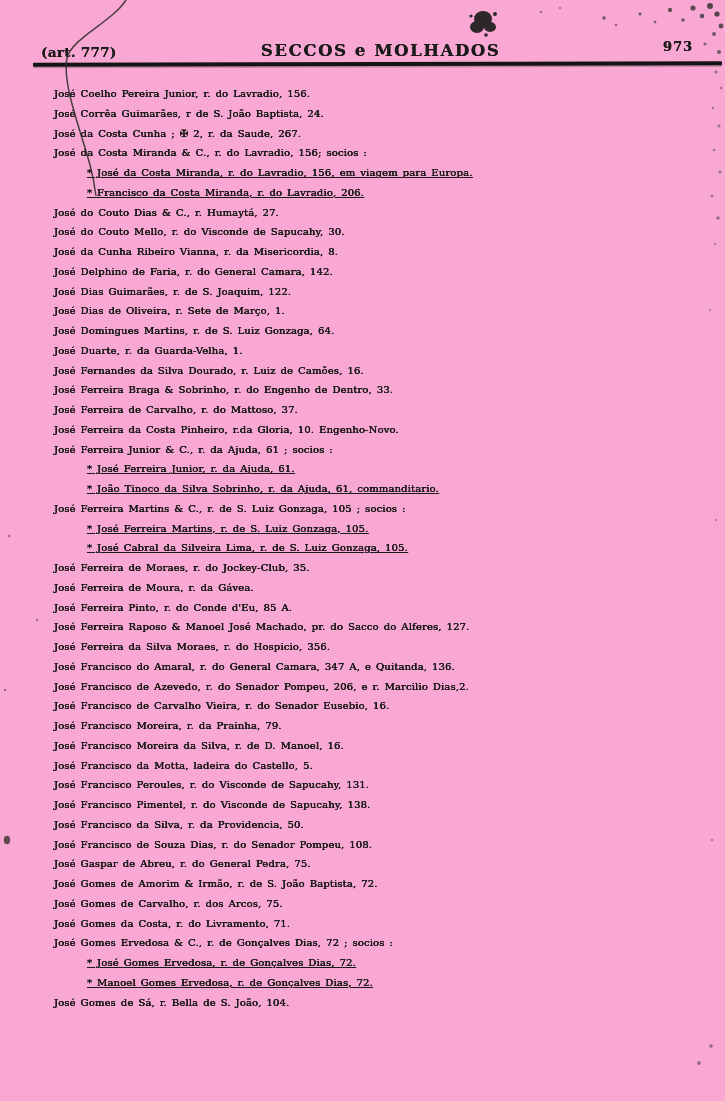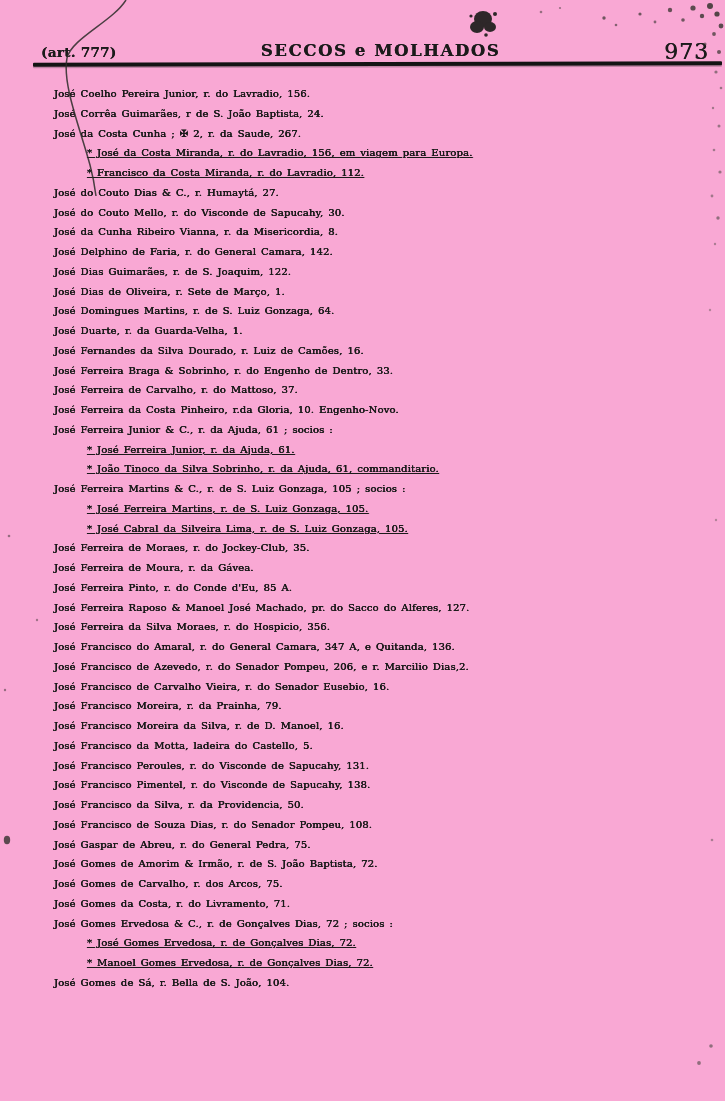--- a/index.html
+++ b/index.html
@@ -17,22 +17,22 @@
     font-size:13.5px;font-weight:bold;letter-spacing:.3px;
     text-shadow:.2px 0 0 currentColor;
   }
   .hdr-title{
     position:absolute;left:0;top:41px;width:100%;
     text-align:center;padding-left:36px;box-sizing:border-box;
     font-size:16.5px;font-weight:bold;letter-spacing:1.6px;
     text-shadow:.3px 0 0 currentColor;
   }
   .hdr-page{
-    position:absolute;right:16px;top:39px;
-    font-size:22px;font-weight:normal;letter-spacing:1px;
+    position:absolute;right:32px;top:39px;
+    font-size:13px;font-weight:bold;letter-spacing:1px;
     text-shadow:.4px 0 0 currentColor;
   }
   .hdr-rule{
     position:absolute;left:33px;top:62px;width:689px;height:3.6px;
     background:#141414;transform:rotate(-.12deg);
     border-radius:1px;
     box-shadow:0 1.5px 0 rgba(20,20,20,.25);
   }
   
   .list{
@@ -55,22 +55,23 @@
 
   <div class="hdr-art">(art. 777)</div>
   <div class="hdr-title">SECCOS e MOLHADOS</div>
   <div class="hdr-page">973</div>
   <div class="hdr-rule"></div>
 
   <div class="list">
       <div class="entry"><span>José Coelho Pereira Junior, r. do Lavradio, 156.</span></div>
       <div class="entry"><span>José Corrêa Guimarães, r  de S. João Baptista, 24.</span></div>
       <div class="entry"><span>José da Costa Cunha ;  ✠  2, r. da Saude, 267.</span></div>
+      <div class="entry"><span>José da Costa Miranda &amp; C., r. do Lavradio, 156; socios :</span></div>
       <div class="entry indent"><span>* José da Costa Miranda, r. do Lavradio, 156, em viagem para Europa.</span></div>
-      <div class="entry indent"><span>* Francisco da Costa Miranda, r. do Lavradio, 112.</span></div>
+      <div class="entry indent"><span>* Francisco da Costa Miranda, r. do Lavradio, 206.</span></div>
       <div class="entry"><span>José do Couto Dias &amp; C., r. Humaytá, 27.</span></div>
       <div class="entry"><span>José do Couto Mello, r. do Visconde de Sapucahy, 30.</span></div>
       <div class="entry"><span>José da Cunha Ribeiro Vianna, r. da Misericordia, 8.</span></div>
       <div class="entry"><span>José Delphino de Faria, r. do General Camara, 142.</span></div>
       <div class="entry"><span>José Dias Guimarães, r. de S. Joaquim, 122.</span></div>
       <div class="entry"><span>José Dias de Oliveira, r. Sete de Março, 1.</span></div>
       <div class="entry"><span>José Domingues Martins, r. de S. Luiz Gonzaga, 64.</span></div>
       <div class="entry"><span>José Duarte, r. da Guarda-Velha, 1.</span></div>
       <div class="entry"><span>José Fernandes da Silva Dourado, r. Luiz de Camões, 16.</span></div>
       <div class="entry"><span>José Ferreira Braga &amp; Sobrinho, r. do Engenho de Dentro, 33.</span></div>

